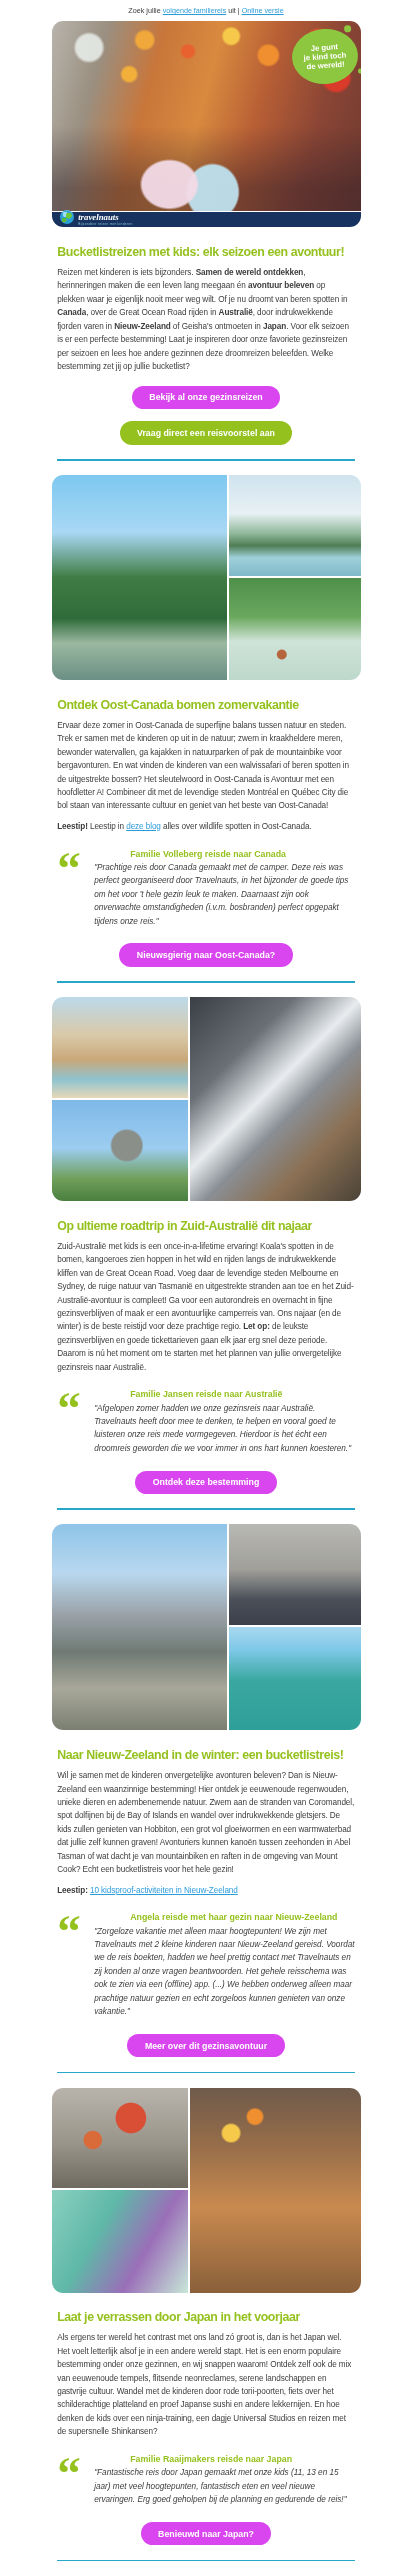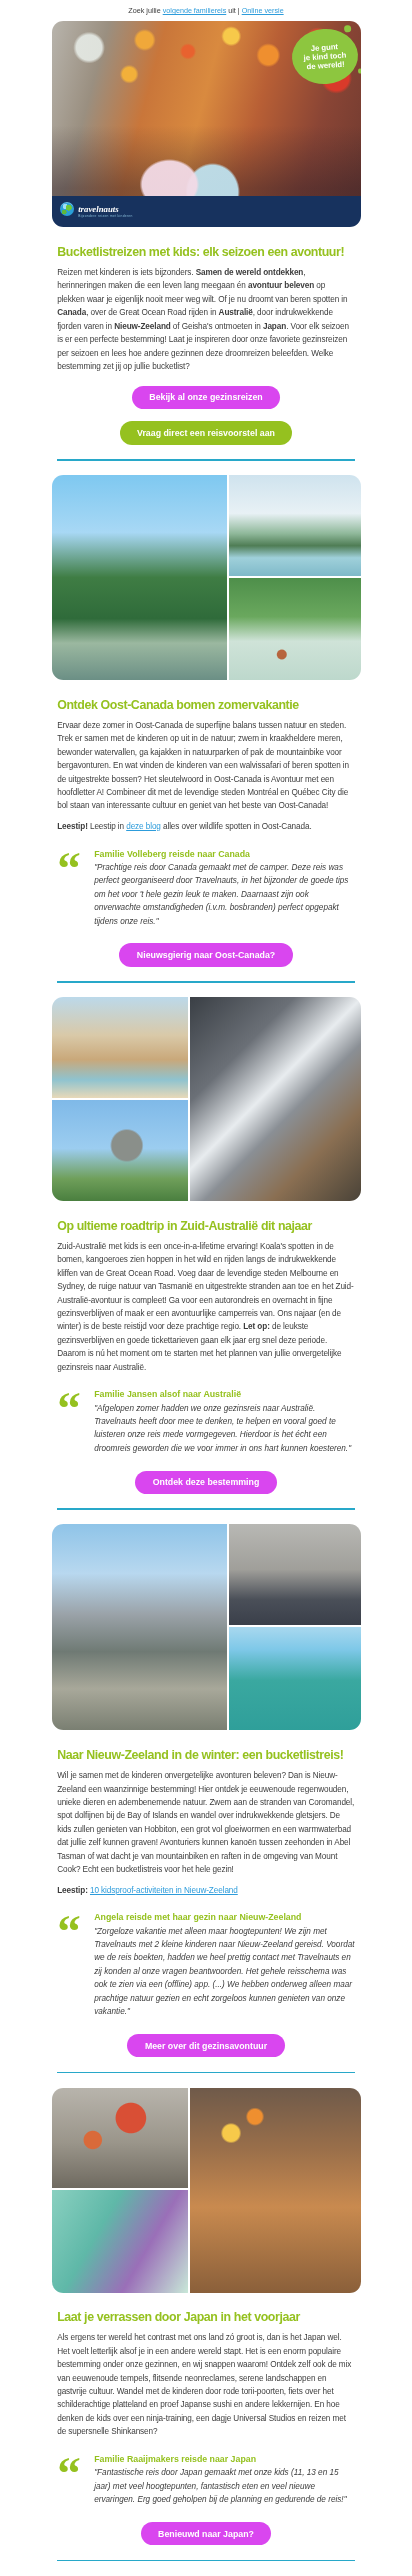--- a/index.html
+++ b/index.html
@@ -30,21 +30,21 @@
       linear-gradient(105deg, #b8b4ac 0%, #9a8f80 16%, #c9763a 32%, #d98a3f 48%, #b85f35 64%, #8a4535 82%, #6f3a30 100%);
   }
   .hero-badge { position: absolute; top: 7.2px; right: 2.1px; width: 66px; height: 55px;
     background: #8dc63f; border-radius: 50%; display: flex; align-items: center; justify-content: center;
     transform: rotate(-4deg); }
   .hero-badge::before { content: ""; position: absolute; top: -2.1px; right: 5.2px; width: 6.7px; height: 6.7px;
     border-radius: 50%; background: #8dc63f; }
   .hero-badge::after { content: ""; position: absolute; bottom: 8.2px; right: -3.1px; width: 4.6px; height: 4.6px;
     border-radius: 50%; background: #8dc63f; }
   .hero-badge .btxt { color: #fff; font-weight: bold; font-size: 7.7px; line-height: 1.2; text-align: center; }
-  .brandbar { position: absolute; bottom: 0; left: 0; width: 100%; height: 31px; background: #17325e;
+  .brandbar { position: absolute; bottom: 0; left: 0; width: 100%; height: 15px; background: #17325e;
     display: flex; align-items: center; padding-left: 8.2px; }
   .globe-icon { width: 14.4px; height: 14.4px; border-radius: 50%; position: relative; top: -2.6px; margin-right: 4.1px;
     background:
       radial-gradient(circle at 62% 40%, #6fc93a 0 24%, transparent 26%),
       radial-gradient(circle at 30% 72%, #5fb83a 0 16%, transparent 18%),
       radial-gradient(circle at 38% 32%, #9fe0f7 0 20%, transparent 22%),
       radial-gradient(circle, #2a9fd8 0 62%, #1f7fb8 100%);
     box-shadow: 0 1px 0 rgba(255,255,255,.35) inset; }
   .brand-text { color: #fff; font-family: "Liberation Serif", serif; font-style: italic; font-weight: bold;
     font-size: 8.8px; line-height: 1; }
@@ -94,21 +94,21 @@
       linear-gradient(180deg,#b8b4ac 0%,#9a958a 55%,#6f6a60 100%); }
   .ph-nintendo { background: linear-gradient(120deg,#8ad0c0 0%,#5fb8a8 36%,#9a6fb8 66%,#c8e8d8 100%); }
   .ph-izakaya { background: radial-gradient(circle at 24% 22%, #f7c94a 0 4%, transparent 5%),
       radial-gradient(circle at 38% 14%, #ef8f2f 0 3.5%, transparent 4.5%),
       linear-gradient(180deg,#6f5a4a 0%,#9a6f4a 30%,#c98a4f 58%,#8a5f3a 100%); }
 
   
   .quoteblock { position: relative; padding-left: 37px; margin: 15.5px 5.7px; }
   .qmark { position: absolute; left: 0; top: -2.1px; font-family: "Liberation Serif", serif; font-weight: bold;
     font-size: 47px; line-height: 0.9; color: #95c11f; letter-spacing: -3.1px; }
-  .qname { color: #95c11f; font-weight: bold; font-size: 8.8px; margin-bottom: 2.1px; }
+  .qname { color: #95c11f; font-weight: bold; font-size: 8.8px; margin-bottom: 2.1px; margin-left: 36px; }
   .qtext { font-style: italic; font-size: 8.2px; line-height: 13.4px; color: #3d3d3d; }
 </style>
 </head>
 <body>
 
 <div class="topbar"><span>Zoek jullie </span><a class="lnk">volgende familiereis</a><span> uit | </span><a class="lnk">Online versie</a></div>
 
 <div class="wrap">
 
   <div class="hero">
@@ -153,21 +153,21 @@
 
   <div class="collage cl-australia">
     <div class="ph ph-apostles"></div>
     <div class="ph tall ph-waterfall"></div>
     <div class="ph ph-koalas"></div>
   </div>
   <h2 class="h-green">Op ultieme roadtrip in Zuid-Australië dit najaar</h2>
   <p class="para"><span>Zuid-Australië met kids is een once-in-a-lifetime ervaring! Koala's spotten in de bomen, kangoeroes zien hoppen in het wild en rijden langs de indrukwekkende kliffen van de Great Ocean Road. Voeg daar de levendige steden Melbourne en Sydney, de ruige natuur van Tasmanië en uitgestrekte stranden aan toe en het Zuid-Australië-avontuur is compleet! Ga voor een autorondreis en overnacht in fijne gezinsverblijven of maak er een avontuurlijke camperreis van. Ons najaar (en de winter) is de beste reistijd voor deze prachtige regio. </span><span class="bold">Let op:</span><span> de leukste gezinsverblijven en goede tickettarieven gaan elk jaar erg snel deze periode. Daarom is nú het moment om te starten met het plannen van jullie onvergetelijke gezinsreis naar Australië.</span></p>
   <div class="quoteblock">
     <span class="qmark">“</span>
-    <div class="qname">Familie Jansen alsof naar Australië</div>
+    <div class="qname">Familie Jansen reisde naar Australië</div>
     <div class="qtext">"Afgelopen zomer hadden we onze gezinsreis naar Australië. Travelnauts heeft door mee te denken, te helpen en vooral goed te luisteren onze reis mede vormgegeven. Hierdoor is het écht een droomreis geworden die we voor immer in ons hart kunnen koesteren."</div>
   </div>
   <button class="btn btn-blue">Ontdek deze bestemming</button>
   <hr class="divider">
 
   <div class="collage cl-nz">
     <div class="ph tall ph-mountcook"></div>
     <div class="ph ph-pebbles"></div>
     <div class="ph ph-kayak-teal"></div>
   </div>

